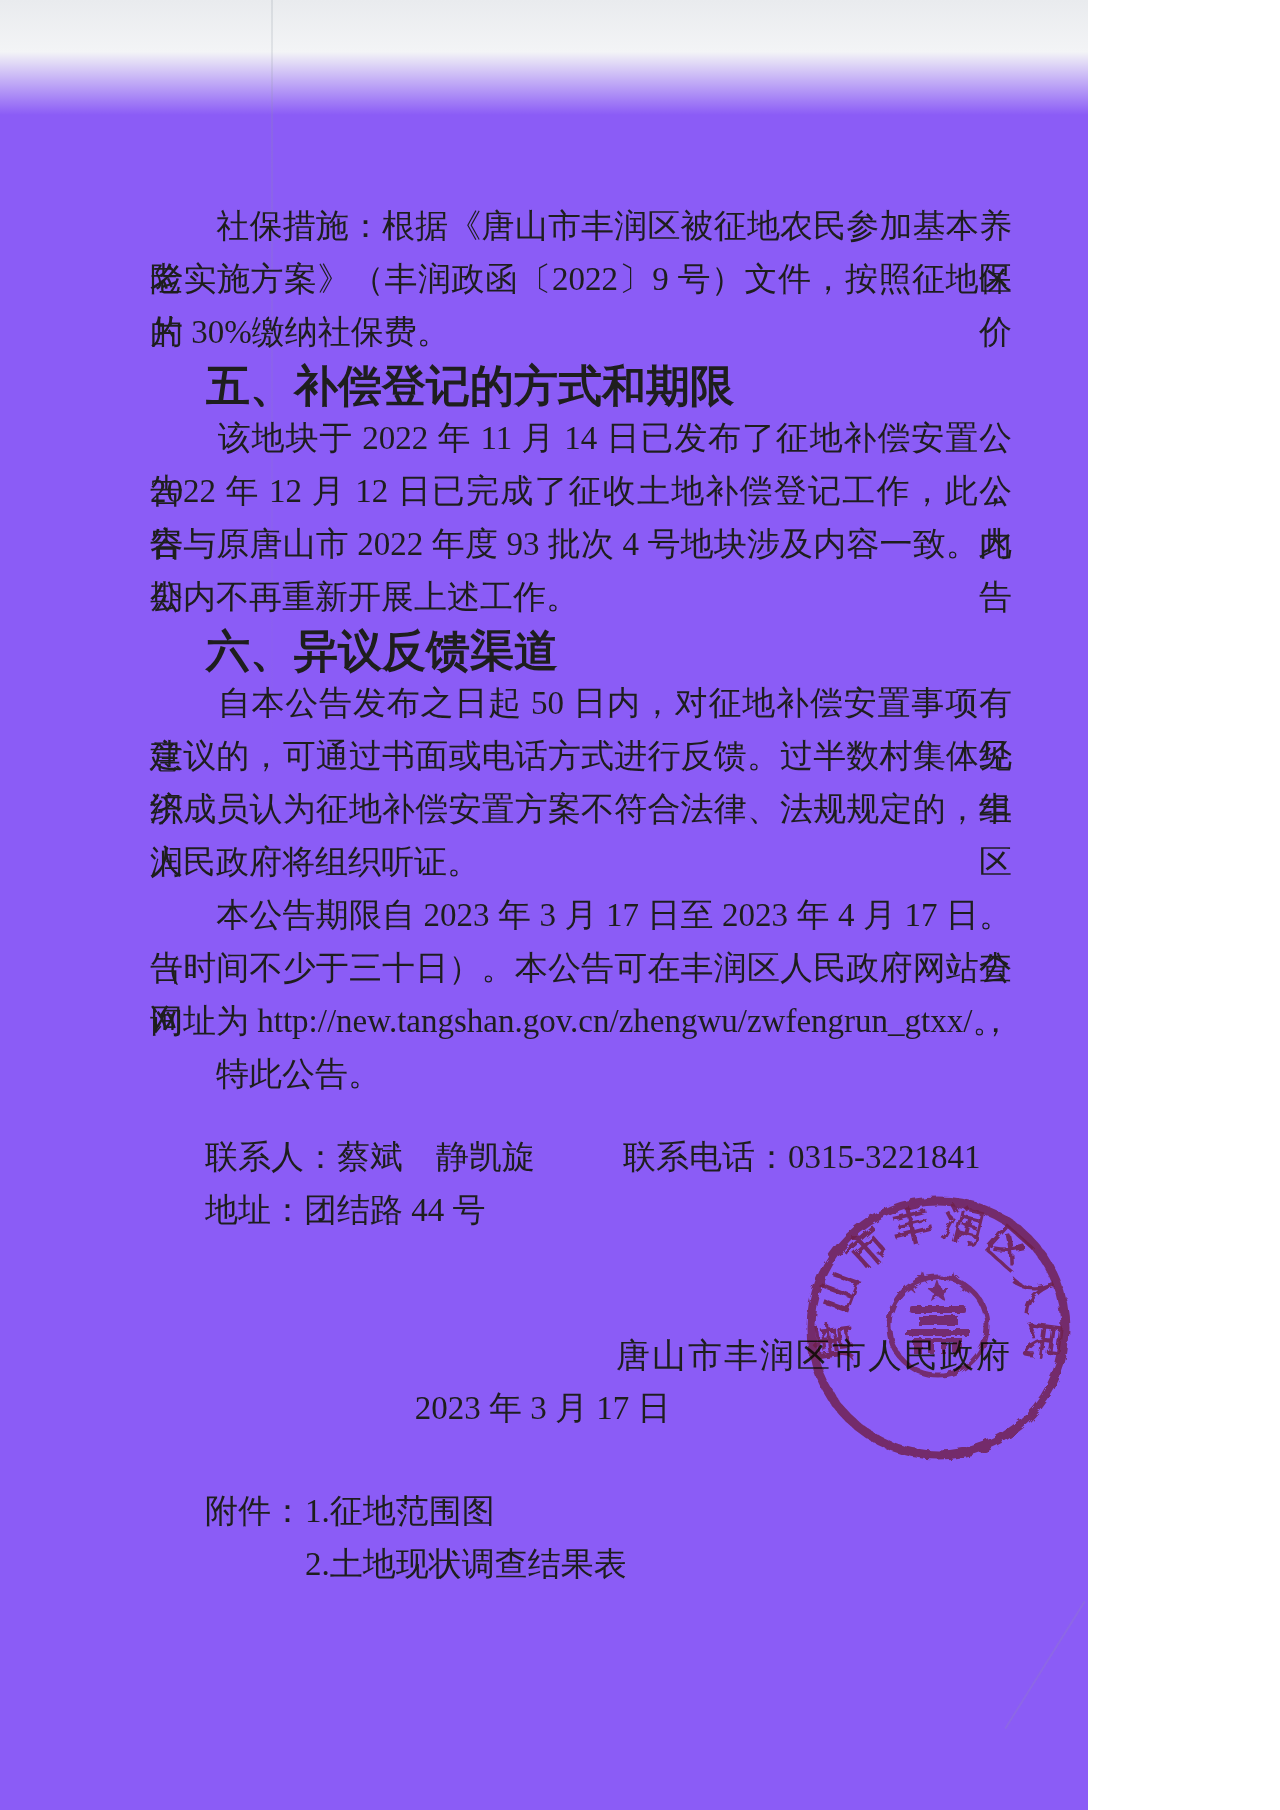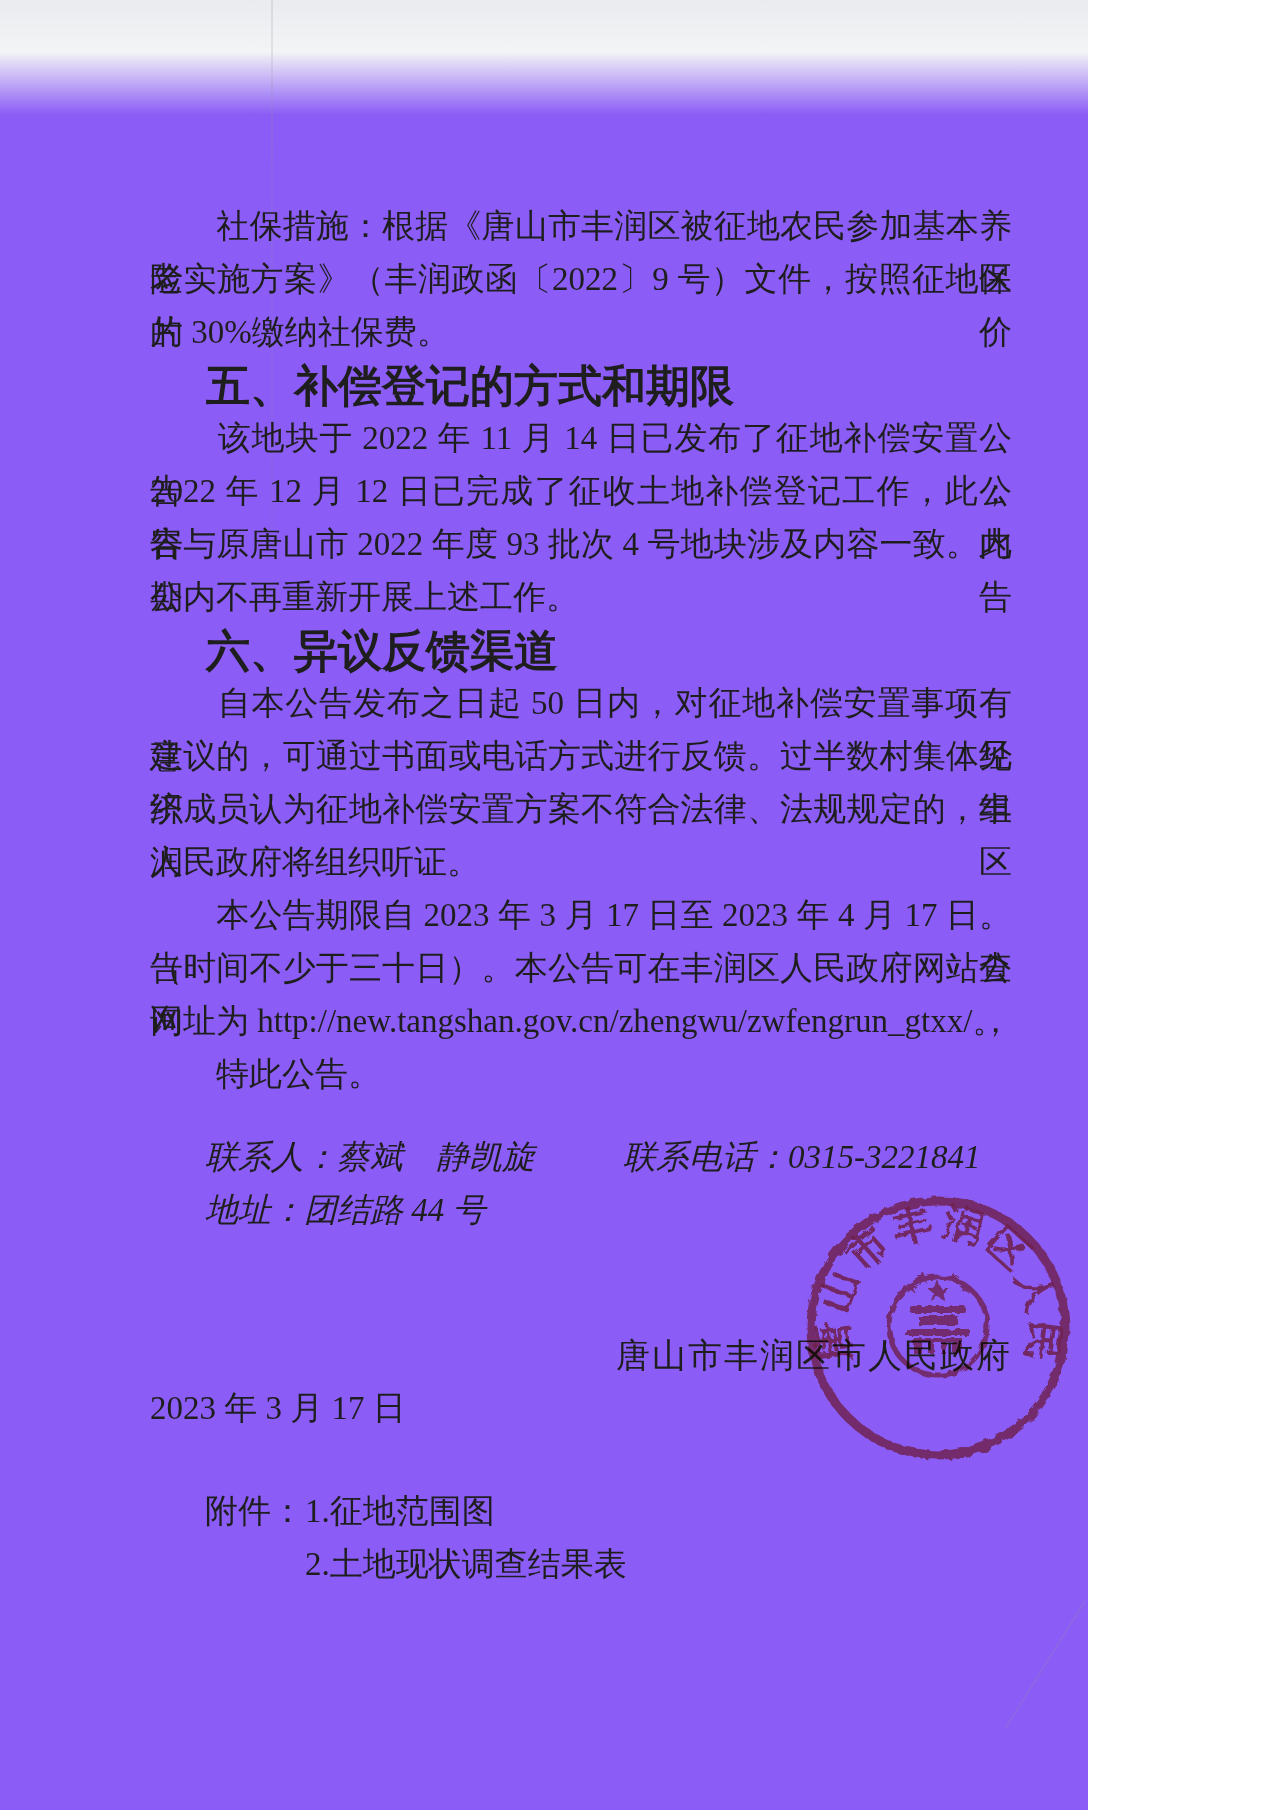--- a/index.html
+++ b/index.html
@@ -34,25 +34,25 @@
     height:53px;line-height:53px;font-size:33px;
     text-align:justify;text-align-last:justify;
   }
   .ln.last{text-align-last:left;}
   .ln.nowrap{white-space:nowrap;text-align-last:left;}
   .heading{
     height:53px;line-height:53px;
     font-family:"Liberation Sans", sans-serif;font-weight:700;font-size:44px;
     padding-left:56px;text-align-last:left;
   }
-  .contact-block{margin-top:30px;font-style:italic;}
+  .contact-block{margin-top:30px;}
   .contact-row{height:53px;line-height:53px;font-size:33px;padding-left:55px;}
   .contact-row .phone{margin-left:88px;}
   .sig-org{margin-top:92px;height:53px;line-height:53px;font-size:34px;text-align:right;letter-spacing:2px;}
-  .sig-date{height:53px;line-height:53px;font-size:33px;text-align:left;padding-right:77px;}
+  .sig-date{height:53px;line-height:53px;font-size:33px;text-align:center;padding-right:77px;}
   .attach-block{margin-top:50px;padding-left:55px;font-size:33px;}
   .attach-label{display:inline-block;width:100px;vertical-align:top;height:53px;line-height:53px;}
   .attach-items{display:inline-block;vertical-align:top;}
   .attach-items div{height:53px;line-height:53px;}
   .stamp{
     position:absolute;left:798px;top:1188px;width:280px;height:280px;
     mix-blend-mode:multiply;opacity:0.92;
     pointer-events:none;
   }
   .stamp text{font-family:"Liberation Serif", serif;font-weight:700;}

